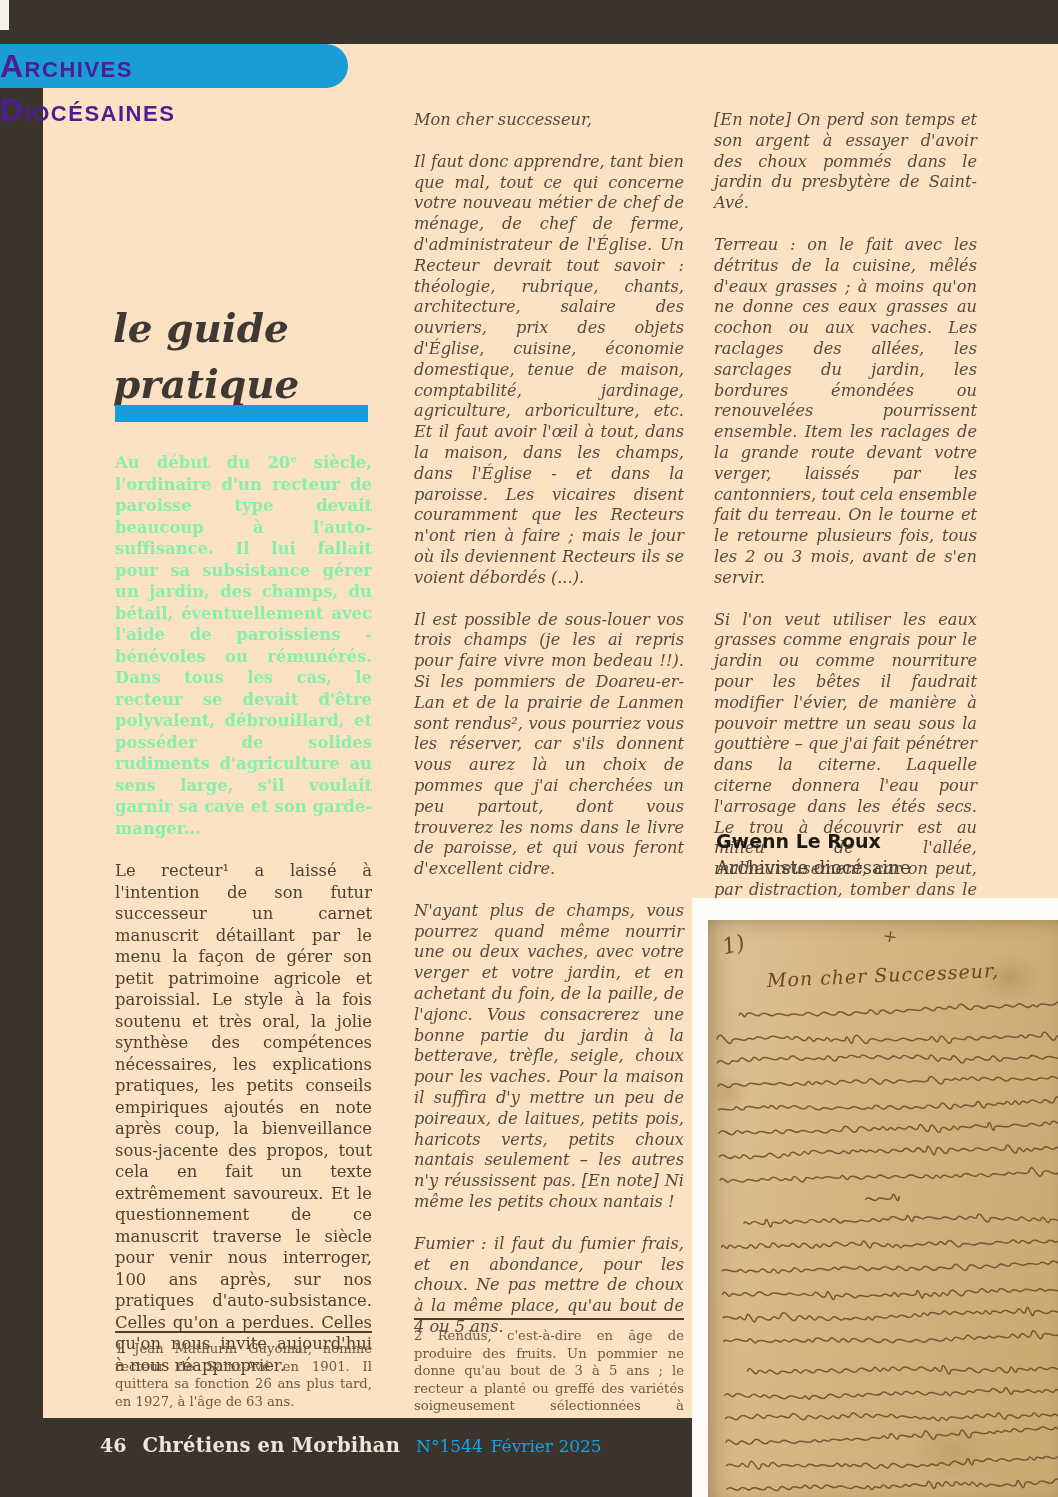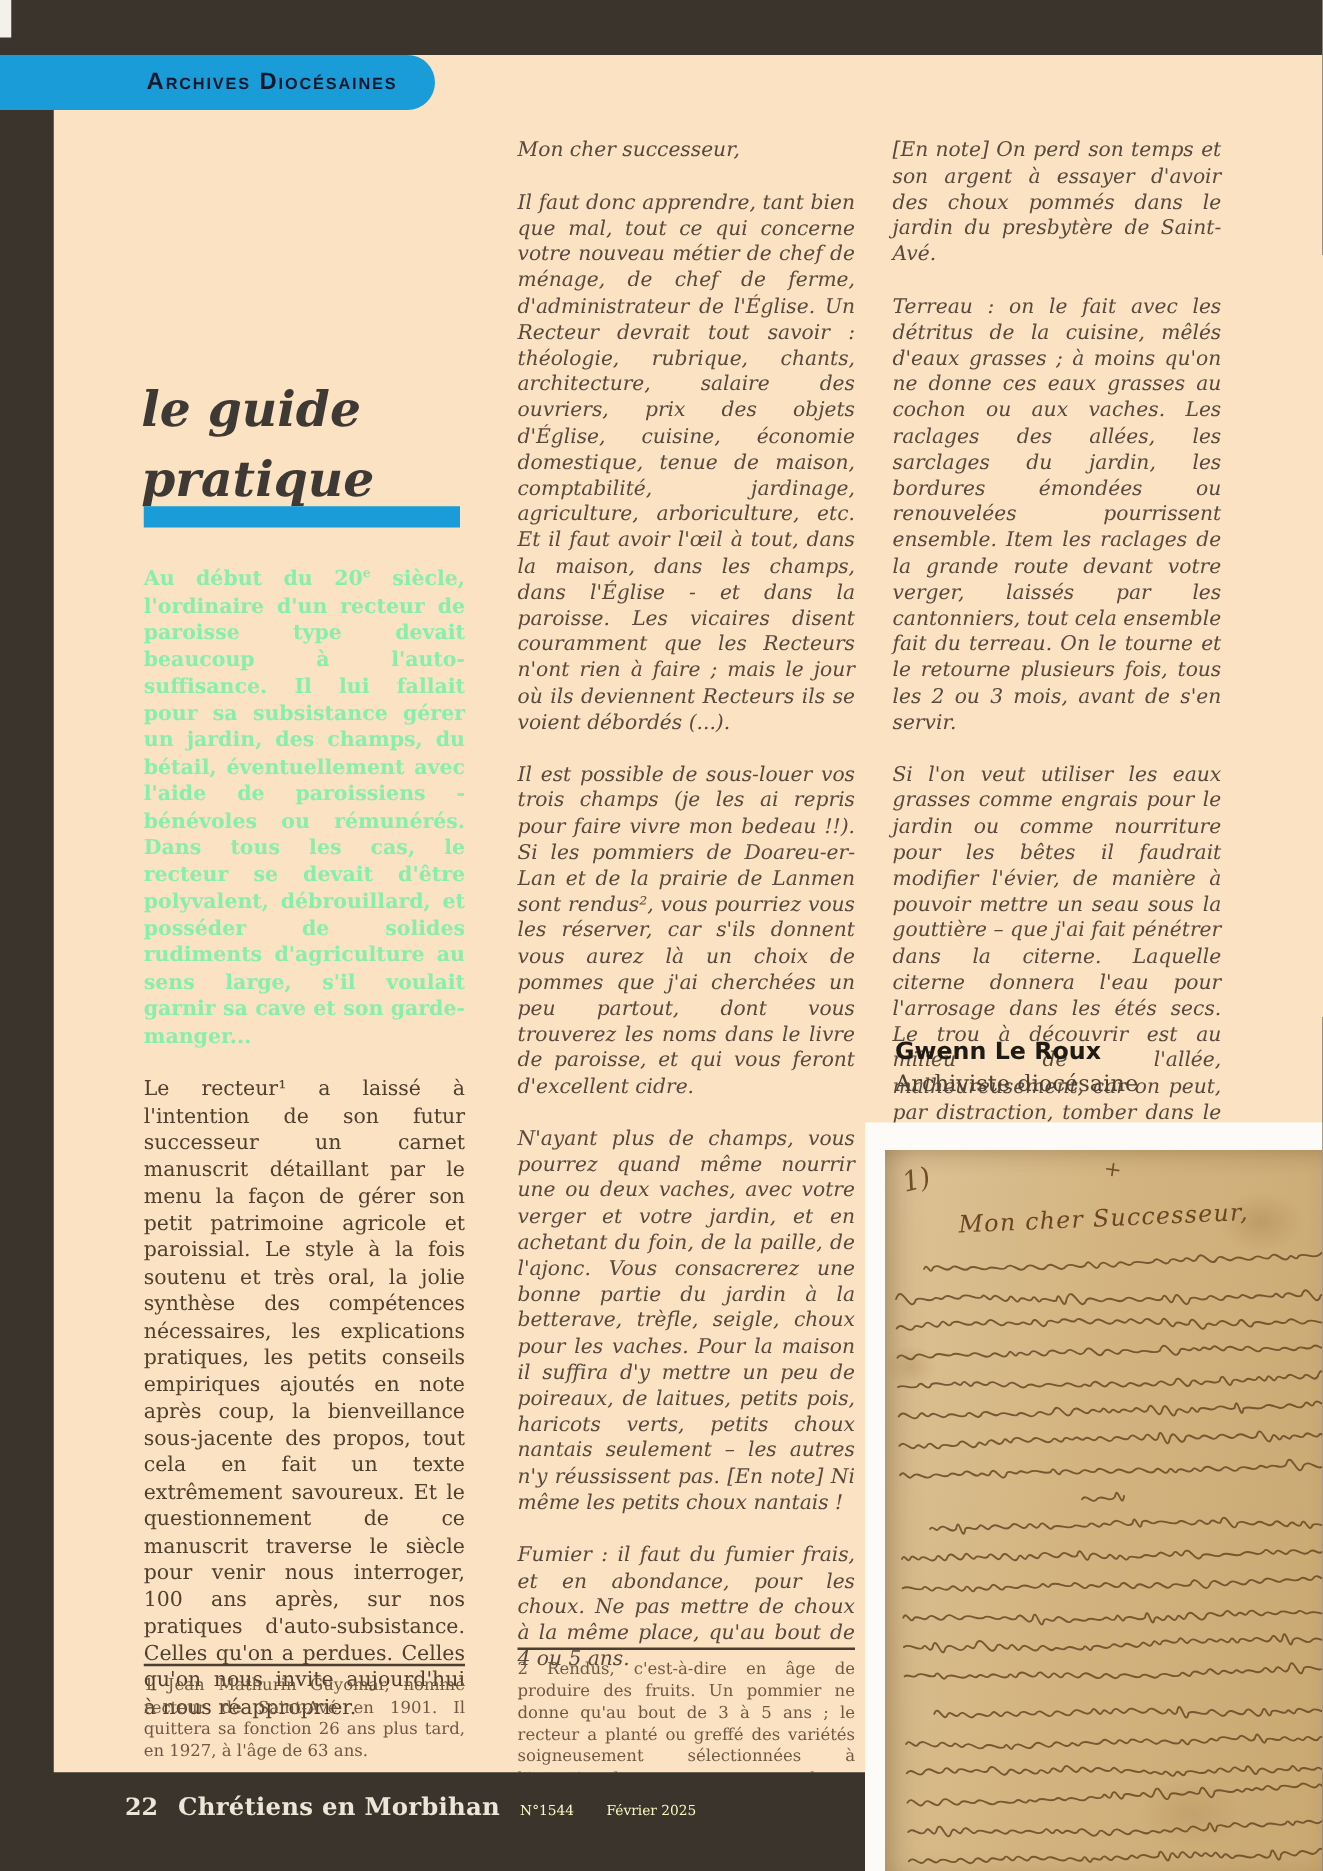--- a/index.html
+++ b/index.html
@@ -2,23 +2,23 @@
 <html lang="fr"><head>
 <meta charset="utf-8">
 <style>
   html,body{margin:0;padding:0;background:#888;}
   .page{position:relative;width:1058px;height:1497px;background:#3a342d;overflow:hidden;
         font-family:"DejaVu Serif","Liberation Serif",serif;}
   .corner-notch{position:absolute;left:0;top:0;width:9px;height:30px;background:#f4f1ea;}
   .content-area{position:absolute;left:43px;top:44px;right:0;bottom:79px;background:#fbe2c2;}
   .badge{position:absolute;left:0;top:44px;width:348px;height:44px;background:#199cd8;
          border-radius:0 22px 22px 0;z-index:3;}
-  .badge span{display:block;text-align:right;padding-right:30px;line-height:44px;
+  .badge span{display:block;text-align:left;padding-right:30px;line-height:44px;
          font-family:"Liberation Sans","DejaVu Sans",sans-serif;font-variant:small-caps;
-         font-weight:700;font-size:19px;letter-spacing:1.5px;color:#0f172a;}
+         font-weight:700;font-size:32px;letter-spacing:1.5px;color:#4c1d95;}
   
   .title{position:absolute;left:115px;top:134px;width:262px;font-weight:700;
          font-size:31px;line-height:40px;color:#3e3935;letter-spacing:-0.3px;}
   .subtitle{position:absolute;left:113px;top:268px;width:262px;font-weight:700;font-style:italic;
          font-size:39px;line-height:56px;color:#3e3935;}
   .bluebar{position:absolute;left:115px;top:405px;width:253px;height:17px;background:#199cd8;}
   .leftcol{position:absolute;left:115px;top:452px;width:257px;color:#4f3f2f;
          font-size:16.4px;line-height:21.5px;text-align:justify;}
   .leftcol p{margin:0 0 21px 0;}
   .leftcol .intro{font-weight:700;color:#86efac;}
@@ -51,21 +51,21 @@
   .ms-corner{position:absolute;left:14px;top:12px;font-style:italic;font-size:22px;color:#6f4d28;transform:rotate(-14deg);}
   .ms-cross{position:absolute;left:50%;top:6px;font-size:17px;color:#6f4d28;transform:rotate(8deg);}
   .ms-salutation{position:absolute;left:0;top:44px;width:100%;text-align:center;font-style:italic;
         font-size:19px;letter-spacing:1px;color:#6b4423;transform:rotate(-2.5deg);}
   .ms-svg{position:absolute;left:0;top:0;}
   
   .footer-band{position:absolute;left:0;bottom:0;width:100%;height:79px;background:#3a342d;}
   .footer-text{position:absolute;left:100px;top:1434px;display:flex;align-items:baseline;gap:16px;z-index:2;}
   .footer-num{font-weight:700;font-size:19px;color:#efe5d6;}
   .footer-mag{font-weight:700;font-size:19.5px;color:#efe5d6;letter-spacing:0.2px;}
-  .footer-issue{font-size:11px;color:#fef9c3;display:flex;gap:26px;}
+  .footer-issue{font-size:17px;color:#0ea5e9;display:flex;gap:8px;}
 </style>
 </head>
 <body>
 
 <div class="page">
 
   <div class="content-area"></div>
   <div class="corner-notch"></div>
 
   <div class="badge">
@@ -132,21 +132,21 @@
           </g>
         </svg>
       <div class="ms-corner">1)</div>
       <div class="ms-cross">+</div>
       <div class="ms-salutation">Mon cher Successeur,</div>
     </div>
   </div>
 
   <div class="footer-band"></div>
   <div class="footer-text">
-    <span class="footer-num">22</span>
+    <span class="footer-num">46</span>
     <span class="footer-mag">Chrétiens en Morbihan</span>
     <span class="footer-issue">
       <span>N°1544</span>
       <span>Février 2025</span>
     </span>
   </div>
 
 </div>
 
 </body></html>

